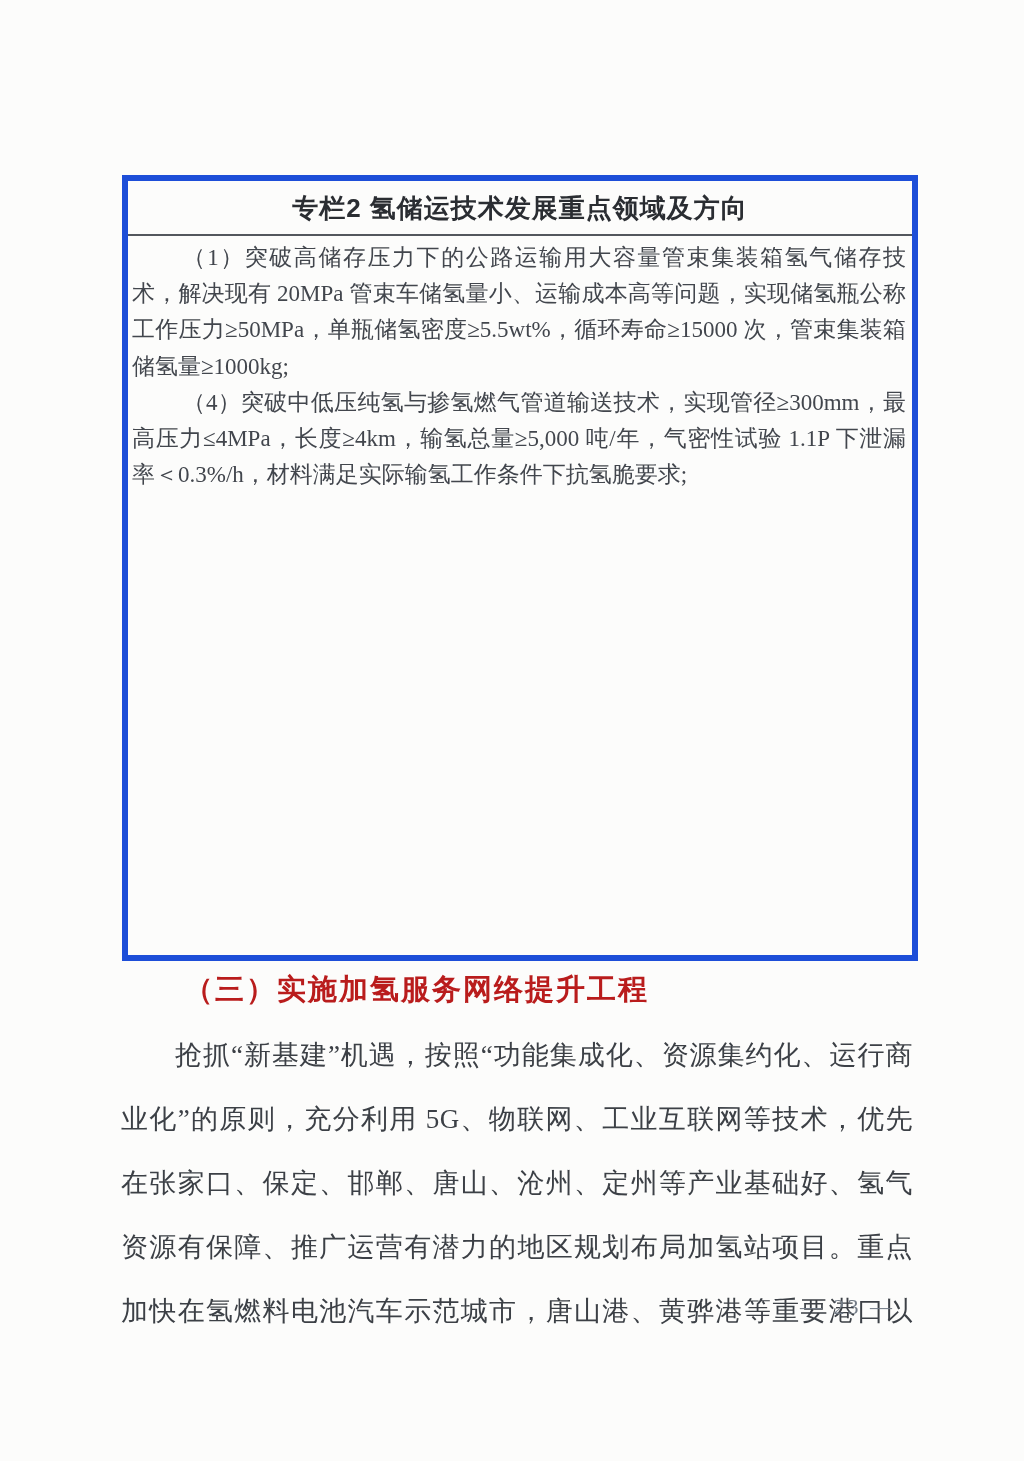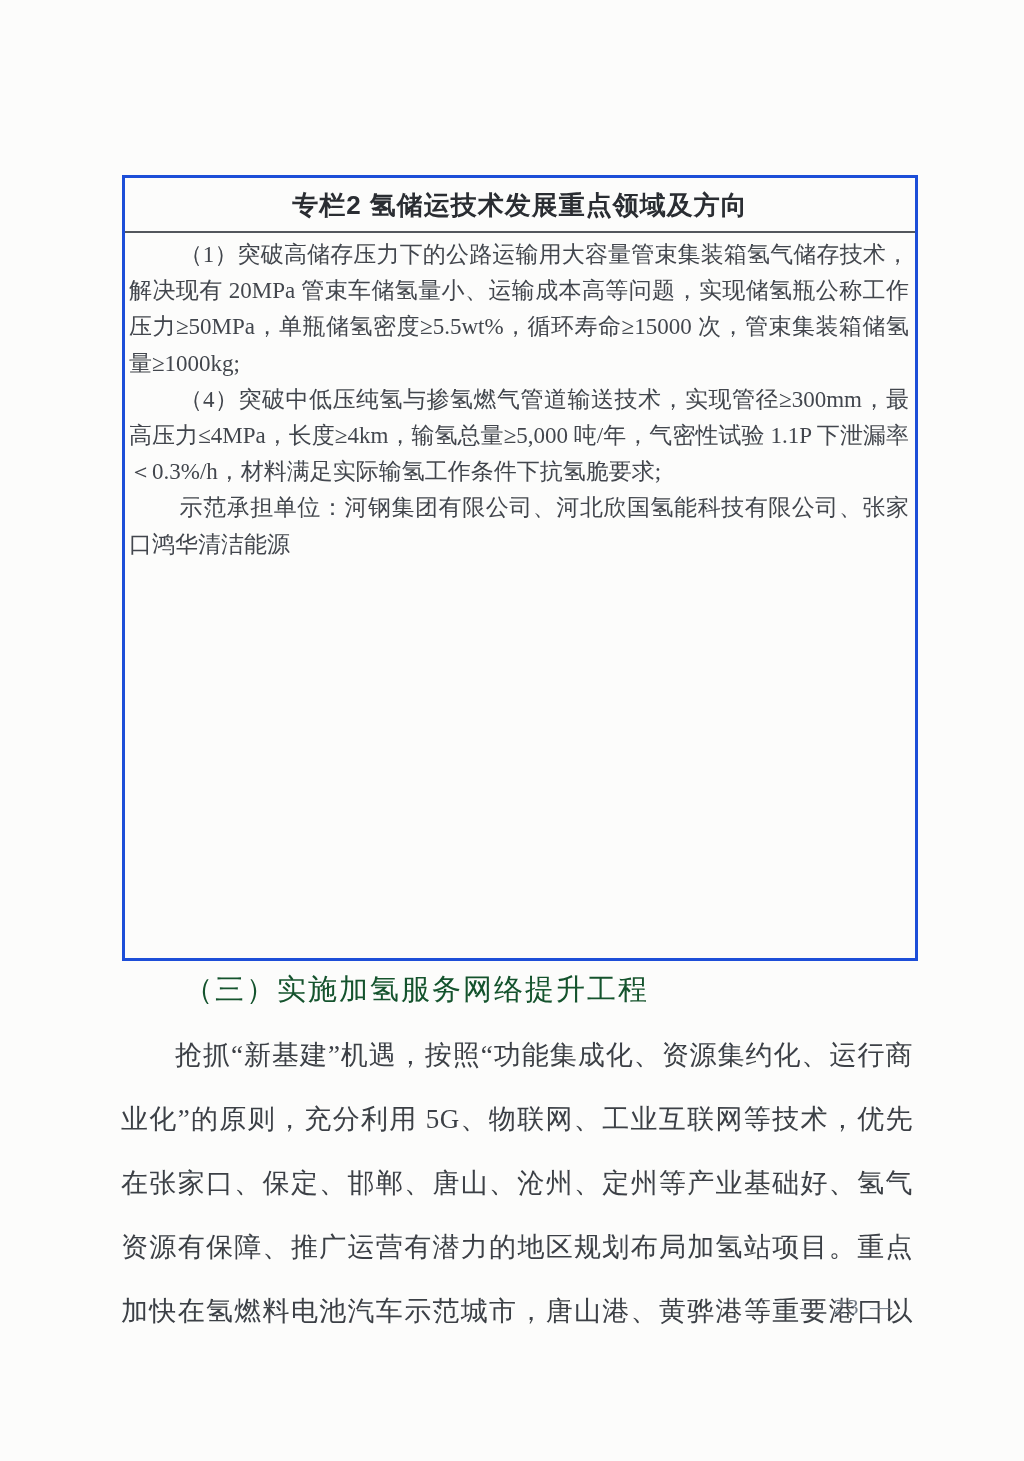--- a/index.html
+++ b/index.html
@@ -13,21 +13,21 @@
     overflow: hidden;
     font-family: "Liberation Serif", "DejaVu Serif", serif;
     color: #42464d;
   }
   .callout-box {
     position: absolute;
     left: 122px;
     top: 175px;
     width: 796px;
     height: 786px;
-    border: 3px solid #1d4ed8;
+    border: 6px solid #1d4ed8;
     background: transparent;
     overflow: hidden;
   }
   .box-title {
     height: 55px;
     line-height: 55px;
     text-align: center;
     border-bottom: 2px solid #53575d;
     font-family: "Liberation Sans", "DejaVu Sans", sans-serif;
     font-weight: bold;
@@ -48,22 +48,22 @@
     text-align: justify;
     color: #42464d;
   }
   .section-heading {
     position: absolute;
     left: 122px;
     top: 970px;
     width: 796px;
     padding-left: 62px;
     font-size: 29px;
-    font-weight: normal;
-    color: #14532d;
+    font-weight: bold;
+    color: #b91c1c;
     letter-spacing: 2px;
     font-family: "Liberation Serif", "DejaVu Serif", serif;
   }
   .main-paragraph {
     position: absolute;
     left: 121px;
     top: 1023px;
     width: 792px;
     font-size: 27px;
     line-height: 64px;
@@ -87,21 +87,20 @@
 </head>
 <body>
 
 <div class="page">
 
   <div class="callout-box">
     <div class="box-title">专栏2 氢储运技术发展重点领域及方向</div>
     <div class="box-body">
       <p>（1）突破高储存压力下的公路运输用大容量管束集装箱氢气储存技术，解决现有 20MPa 管束车储氢量小、运输成本高等问题，实现储氢瓶公称工作压力≥50MPa，单瓶储氢密度≥5.5wt%，循环寿命≥15000 次，管束集装箱储氢量≥1000kg;</p>
       <p>（4）突破中低压纯氢与掺氢燃气管道输送技术，实现管径≥300mm，最高压力≤4MPa，长度≥4km，输氢总量≥5,000 吨/年，气密性试验 1.1P 下泄漏率＜0.3%/h，材料满足实际输氢工作条件下抗氢脆要求;</p>
-      <p>示范承担单位：河钢集团有限公司、河北欣国氢能科技有限公司、张家口鸿华清洁能源</p>
     </div>
   </div>
 
   <h2 class="section-heading">（三）实施加氢服务网络提升工程</h2>
 
   <p class="main-paragraph">抢抓“新基建”机遇，按照“功能集成化、资源集约化、运行商业化”的原则，充分利用 5G、物联网、工业互联网等技术，优先在张家口、保定、邯郸、唐山、沧州、定州等产业基础好、氢气资源有保障、推广运营有潜力的地区规划布局加氢站项目。重点加快在氢燃料电池汽车示范城市，唐山港、黄骅港等重要港口以</p>
 
   <div class="page-number">— 23 —</div>
 
 </div>

